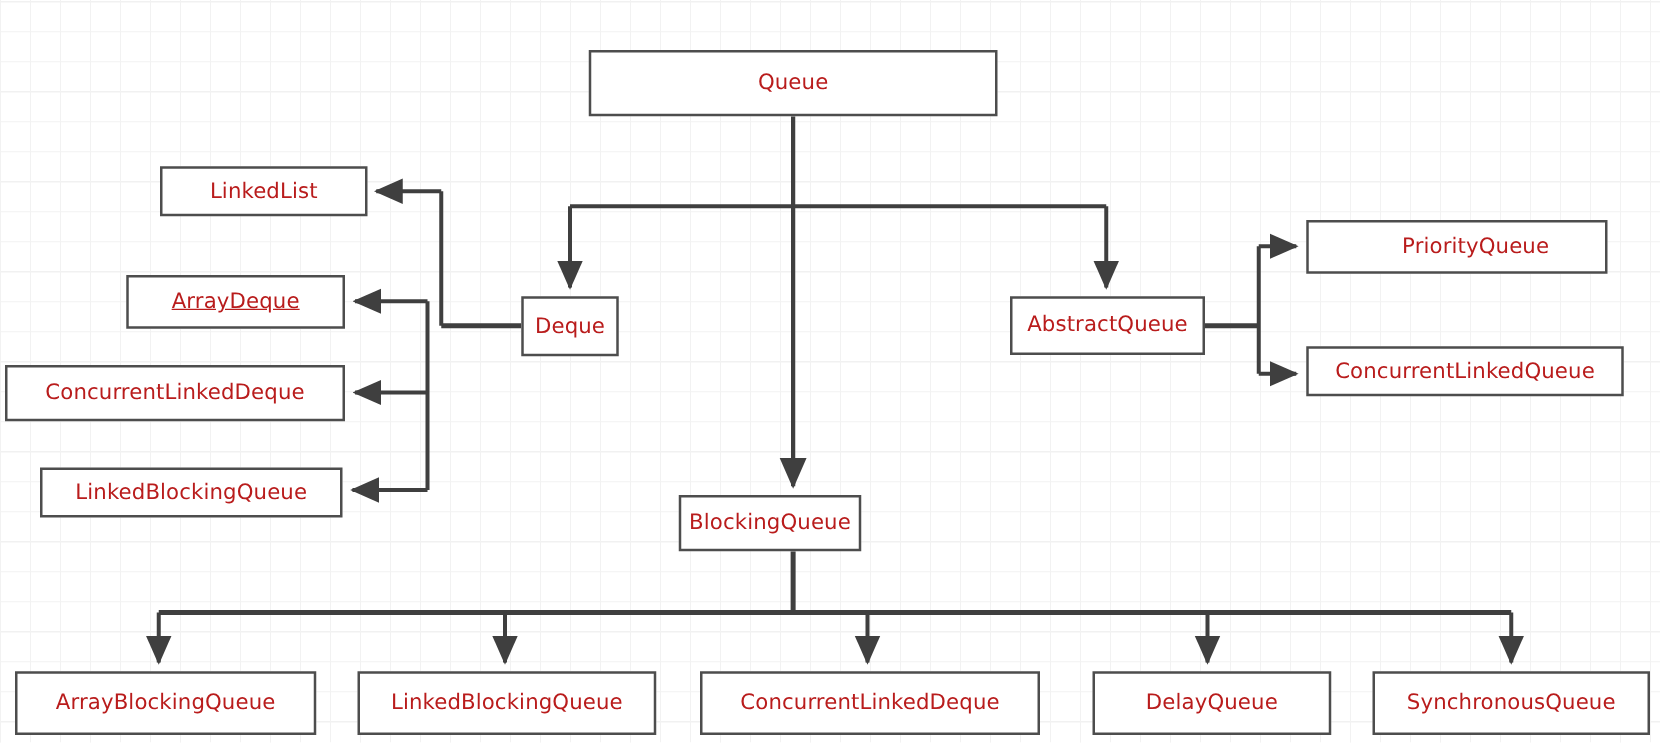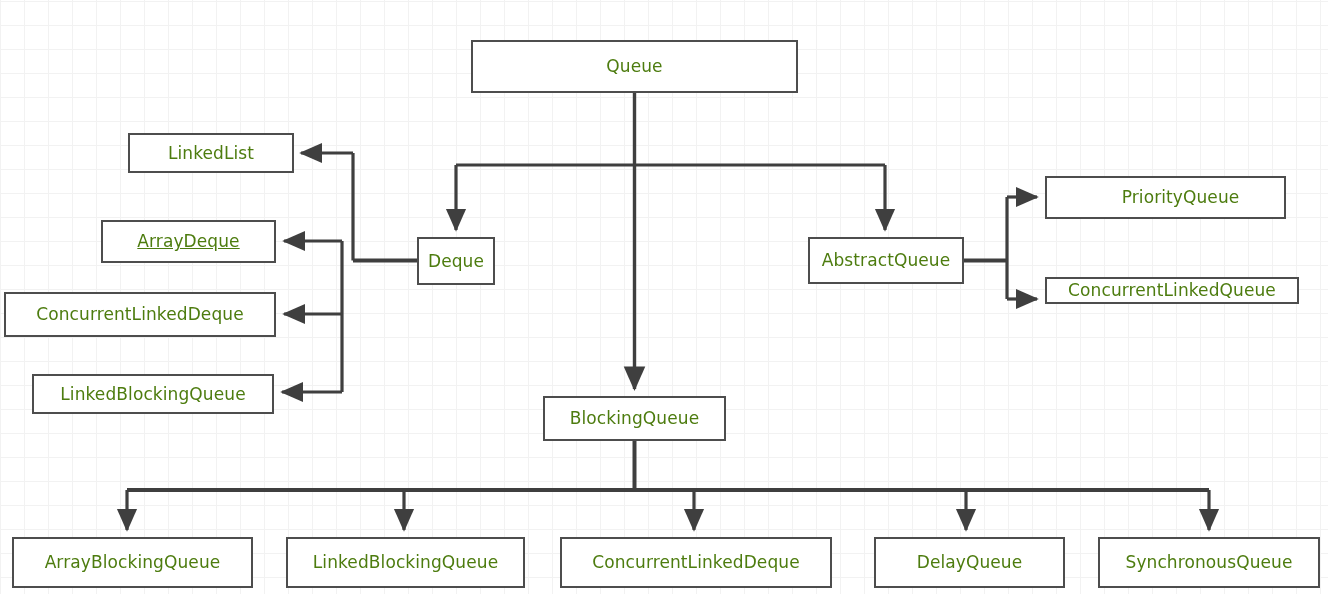--- a/index.html
+++ b/index.html
@@ -35,21 +35,21 @@
     pointer-events: none;
   }
   .node {
     position: absolute;
     box-sizing: border-box;
     background: #ffffff;
     border: 2px solid #4d4d4d;
     display: flex;
     align-items: center;
     justify-content: center;
-    color: #4d7c0f;
+    color: #b91c1c;
     font-size: 17px;
     line-height: 1.1;
     white-space: nowrap;
     letter-spacing: 0.1px;
   }
 </style>
 </head>
 <body>
 
 <div id="canvas">
@@ -110,23 +110,23 @@
   <div class="node" style="left:4px; top:292px; width:272px; height:45px;">ConcurrentLinkedDeque</div>
 
   <div class="node" style="left:32px; top:374px; width:242px; height:40px;">LinkedBlockingQueue</div>
 
   <div class="node" style="left:417px; top:237px; width:78px; height:48px;">Deque</div>
 
   <div class="node" style="left:808px; top:237px; width:156px; height:47px;">AbstractQueue</div>
 
   <div class="node" style="left:1045px; top:176px; width:241px; height:43px;padding-left:30px;">PriorityQueue</div>
 
-  <div class="node" style="left:1045px; top:277px; width:254px; height:27px;">ConcurrentLinkedQueue</div>
+  <div class="node" style="left:1045px; top:277px; width:254px; height:40px;">ConcurrentLinkedQueue</div>
 
-  <div class="node" style="left:543px; top:396px; width:183px; height:45px;">BlockingQueue</div>
+  <div class="node" style="left:543px; top:396px; width:146px; height:45px;">BlockingQueue</div>
 
   <div class="node" style="left:12px; top:537px; width:241px; height:51px;">ArrayBlockingQueue</div>
 
   <div class="node" style="left:286px; top:537px; width:239px; height:51px;">LinkedBlockingQueue</div>
 
   <div class="node" style="left:560px; top:537px; width:272px; height:51px;">ConcurrentLinkedDeque</div>
 
   <div class="node" style="left:874px; top:537px; width:191px; height:51px;">DelayQueue</div>
 
   <div class="node" style="left:1098px; top:537px; width:222px; height:51px;">SynchronousQueue</div>

